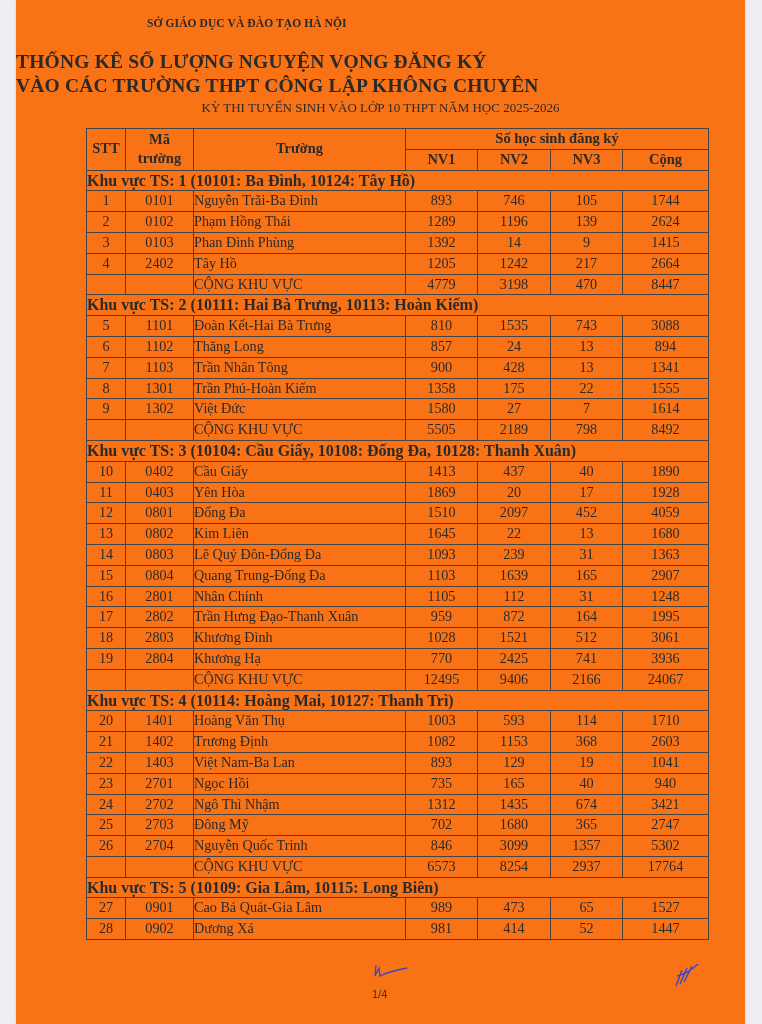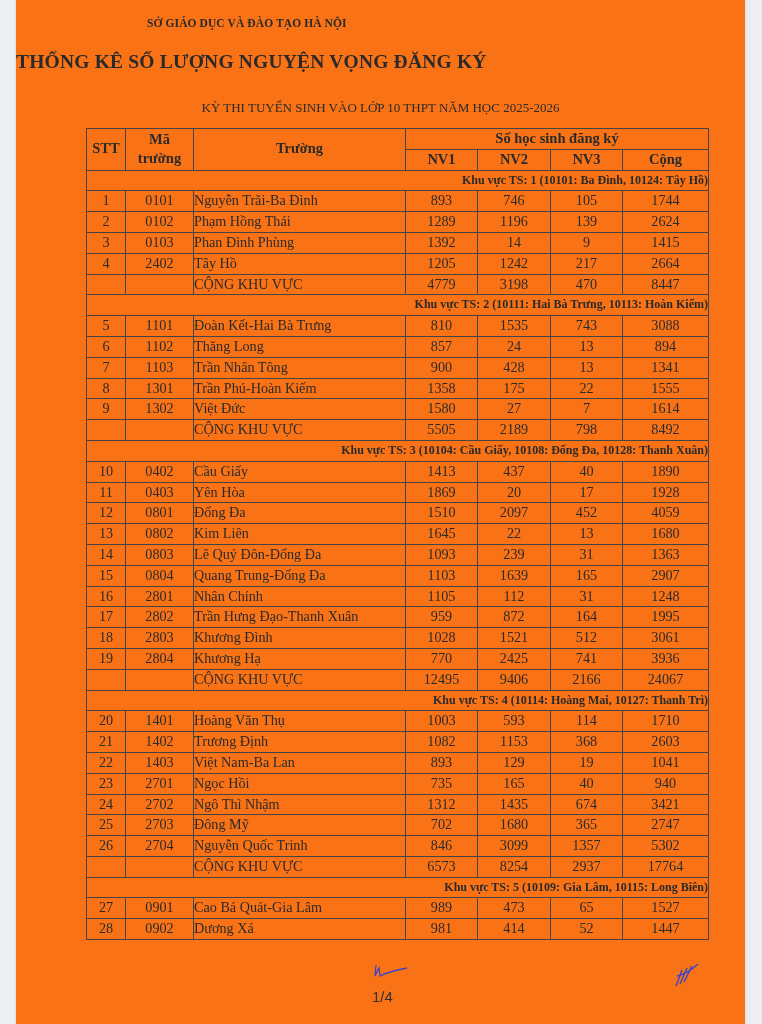--- a/index.html
+++ b/index.html
@@ -43,35 +43,36 @@
     height: 19.8px;
     line-height: 19.8px;
     white-space: nowrap;
     overflow: hidden;
   }
   table.stats th { font-weight: bold; text-align: center; font-size: 14.5px; }
   th.hdr-tall { line-height: 19px; }
   td.c { text-align: center; }
   td.name { text-align: left; padding-left: 3px; }
   td.region {
-    text-align: right; font-weight: bold; font-size: 12px;
+    text-align: left; font-weight: bold; font-size: 16px;
   }
   .sig1 { position: absolute; left: 357px; top: 962px; }
   .sig2 { position: absolute; left: 656px; top: 962px; }
   .pagenum {
     position: absolute; left: 356px; top: 988px;
-    font-family: "Liberation Sans", sans-serif; font-size: 15px; color: #333;
+    font-family: "Liberation Sans", sans-serif; font-size: 11px; color: #333;
   }
 </style>
 </head>
 <body>
 
 <div class="page">
   <div class="org">SỞ GIÁO DỤC VÀ ĐÀO TẠO HÀ NỘI</div>
   <div class="title t1">THỐNG KÊ SỐ LƯỢNG NGUYỆN VỌNG ĐĂNG KÝ</div>
+  <div class="title t2">VÀO CÁC TRƯỜNG THPT CÔNG LẬP KHÔNG CHUYÊN</div>
   <div class="subtitle">KỲ THI TUYỂN SINH VÀO LỚP 10 THPT NĂM HỌC 2025-2026</div>
 
   <table class="stats">
     <colgroup>
       <col style="width:39px">
         <col style="width:68px">
         <col style="width:212px">
       <col style="width:72px">
         <col style="width:73px">
         <col style="width:72px">

